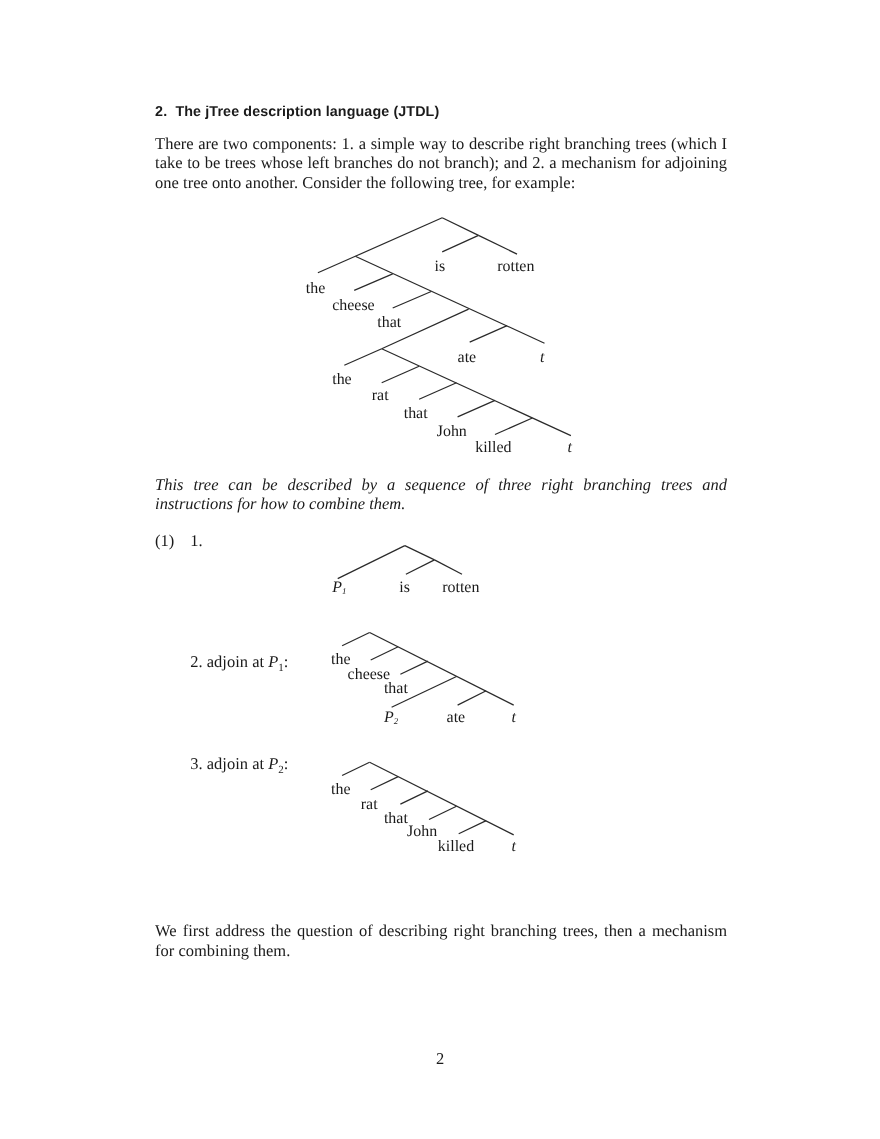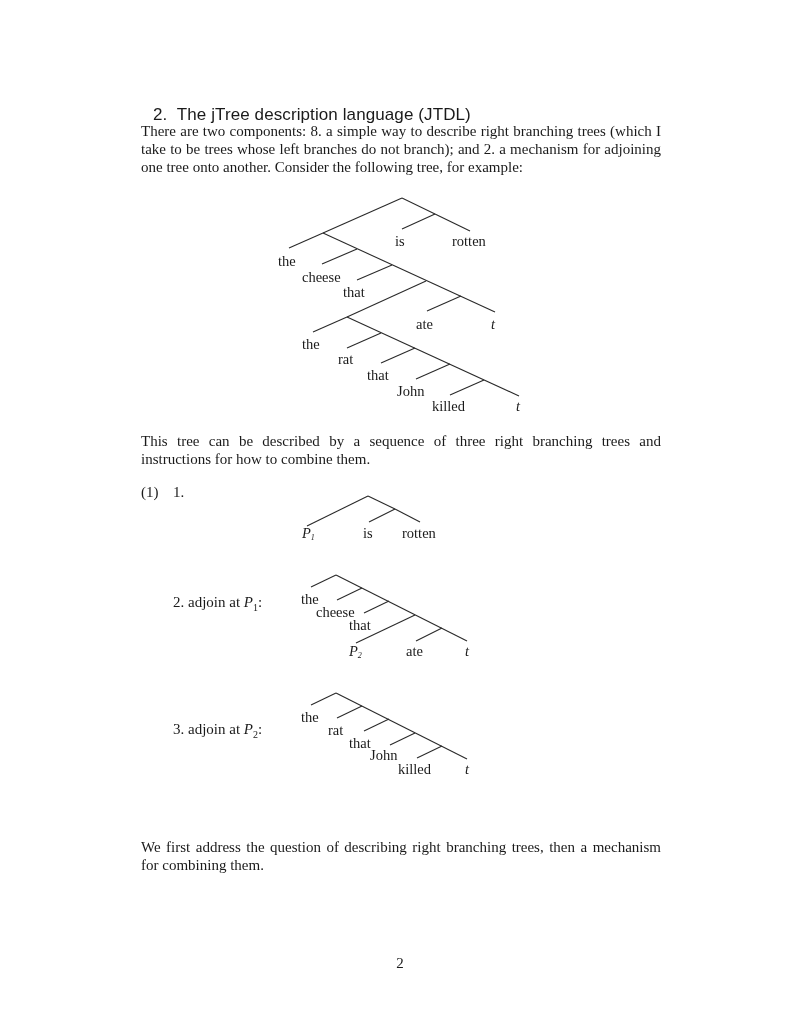--- a/index.html
+++ b/index.html
@@ -1,43 +1,43 @@
 <!DOCTYPE html>
 <html><head>
 <meta charset="utf-8">
 <style>
   html, body { margin: 0; padding: 0; background: #ffffff; }
   body { width: 800px; height: 1035px; position: relative; overflow: hidden; color: #1a1a1a; }
   .serif { font-family: "Liberation Serif", "DejaVu Serif", serif; }
   .sans { font-family: "Liberation Sans", "DejaVu Sans", sans-serif; }
-  .heading { position: absolute; left: 141px; top: 93px; font-size: 17px; font-weight: normal; margin: 12px; letter-spacing: 0.1px; }
+  .heading { position: absolute; left: 141px; top: 93px; font-size: 13px; font-weight: bold; margin: 0; letter-spacing: 0.1px; }
   .para { position: absolute; left: 141px; width: 520px; font-size: 15px; line-height: 18px; margin: 0; text-align: justify; }
   .p1 { top: 122px; }
-  .p2 { top: 432px; }
+  .p2 { top: 432px; font-style: italic; }
   .p3 { top: 838px; }
   .ex-label { position: absolute; font-size: 15px; line-height: 18px; }
   .pagenum { position: absolute; left: 0; width: 800px; top: 955px; text-align: center; font-size: 15px; }
   svg.tree { position: absolute; left: 0; top: 0; width: 800px; height: 1035px; overflow: visible; pointer-events: none; }
   svg.tree line { stroke: #2a2a2a; stroke-width: 1.1; }
   svg.tree text { font-family: "Liberation Serif", "DejaVu Serif", serif; fill: #1a1a1a; }
   .lf { font-size: 14.5px; }
   .it { font-style: italic; }
   .sub { font-size: 8px; }
   i { font-style: italic; }
   sub { font-size: 10px; }
 </style>
 </head>
 <body>
 
 <h2 class="heading sans">
   <span>2.</span>&nbsp;
   <span>The jTree description language (JTDL)</span>
 </h2>
 
-<p class="para p1 serif">There are two components: 8. a simple way to describe right branching trees (which I take to be trees whose left branches do not branch); and 2. a mechanism for adjoining one tree onto another. Consider the following tree, for example:</p>
+<p class="para p1 serif">There are two components: 1. a simple way to describe right branching trees (which I take to be trees whose left branches do not branch); and 2. a mechanism for adjoining one tree onto another. Consider the following tree, for example:</p>
 
 <svg class="tree" viewBox="0 0 800 1035">
 
   <g>
 
     <line x1="402" y1="198" x2="323" y2="233"></line>
     <line x1="402" y1="198" x2="435" y2="214"></line>
     <line x1="435" y1="214" x2="402" y2="229"></line>
     <line x1="435" y1="214" x2="470" y2="231"></line>
 
@@ -114,20 +114,20 @@
 <p class="para p2 serif">This tree can be described by a sequence of three right branching trees and instructions for how to combine them.</p>
 
 <div class="ex-label serif" style="left:141px; top:483px;">(1)</div>
 <div class="ex-label serif" style="left:173px; top:483px;">
   <span>1.</span>
 </div>
 <div class="ex-label serif" style="left:173px; top:593px;">
   <span>2.</span>
   <span>adjoin at </span><i>P</i><sub>1</sub><span>:</span>
 </div>
-<div class="ex-label serif" style="left:173px; top:686px;margin-top:34px;">
+<div class="ex-label serif" style="left:173px; top:686px;">
   <span>3.</span>
   <span>adjoin at </span><i>P</i><sub>2</sub><span>:</span>
 </div>
 
 <p class="para p3 serif">We first address the question of describing right branching trees, then a mechanism for combining them.</p>
 
 <div class="pagenum serif">2</div>
 
 </body></html>

